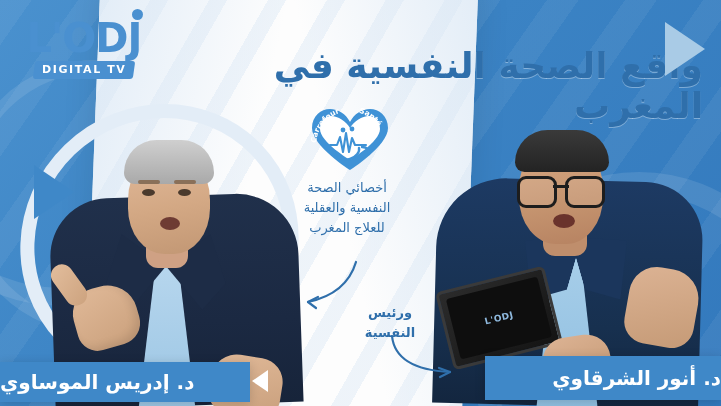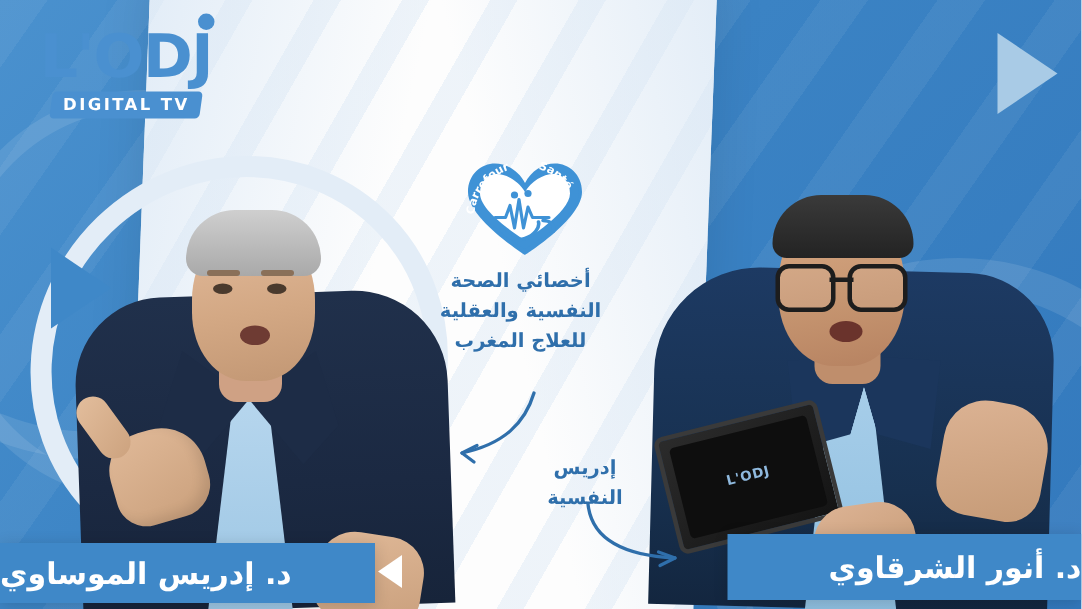--- a/index.html
+++ b/index.html
@@ -131,21 +131,21 @@
 
   
   .creds{
     position:absolute;
     left:256px;top:178px;
     width:182px;
     text-align:center;
     direction:rtl;
     color:#2f6fab;
     font-size:13px;
-    font-weight:700;
+    font-weight:400;
     line-height:1.55;
     z-index:21;
   }
 
   
   .presenter{
     position:absolute;
     left:350px;top:303px;
     width:80px;
     text-align:center;
@@ -429,20 +429,21 @@
   <div class="logo">
     <div class="logo-word">
       <span>L'ODJ</span>
       <span class="logo-dot"></span>
     </div>
     <div class="logo-tv">
       <span>DIGITAL TV</span>
     </div>
   </div>
 
+  <div class="title">واقع الصحة النفسية في المغرب</div>
 
   <div class="badge">
     <svg viewBox="0 0 92 70" xmlns="http://www.w3.org/2000/svg" aria-hidden="true">
       <defs>
         <path id="arcL" d="M 12,42 A 34,34 0 0 1 40,8"></path>
         <path id="arcR" d="M 52,8 A 34,34 0 0 1 80,42"></path>
       </defs>
       <path d="M46,66 C46,66 8,42 8,24 C8,12 17,5 26,5 C34,5 42,10 46,18 C50,10 58,5 66,5 C75,5 84,12 84,24 C84,42 46,66 46,66 Z" fill="#3f92d6"></path>
       <path d="M46,60 C46,60 14,40 14,25 C14,15 21,10 27,10 C34,10 42,15 46,22 C50,15 58,10 65,10 C71,10 78,15 78,25 C78,40 46,60 46,60 Z" fill="#ffffff"></path>
       <path d="M46,62 C46,62 10,41 10,24 C10,13 18,6.5 26,6.5 C34,6.5 42,11 46,19 C50,11 58,6.5 66,6.5 C74,6.5 82,13 82,24 C82,41 46,62 46,62 Z
@@ -466,21 +467,21 @@
     <div>النفسية والعقلية</div>
     <div>للعلاج المغرب</div>
   </div>
 
   <svg class="arrow-curve arrow-a" viewBox="0 0 66 52">
     <path d="M60,4 C54,24 40,38 12,44" fill="none" stroke="#2f6fab" stroke-width="2.2" stroke-linecap="round"></path>
     <path d="M12,44 L22,39 M12,44 L20,50" fill="none" stroke="#2f6fab" stroke-width="2.2" stroke-linecap="round"></path>
   </svg>
 
   <div class="presenter">
-    <div>إدريس</div>
+    <div>ورئيس</div>
     <div>النفسية</div>
   </div>
 
   <svg class="arrow-curve arrow-b" viewBox="0 0 72 46">
     <path d="M6,2 C8,22 24,36 64,38" fill="none" stroke="#2f6fab" stroke-width="2.2" stroke-linecap="round"></path>
     <path d="M64,38 L53,34 M64,38 L54,43" fill="none" stroke="#2f6fab" stroke-width="2.2" stroke-linecap="round"></path>
   </svg>
 
   <div class="plate plate-left">
     <span>د. إدريس الموساوي</span>

